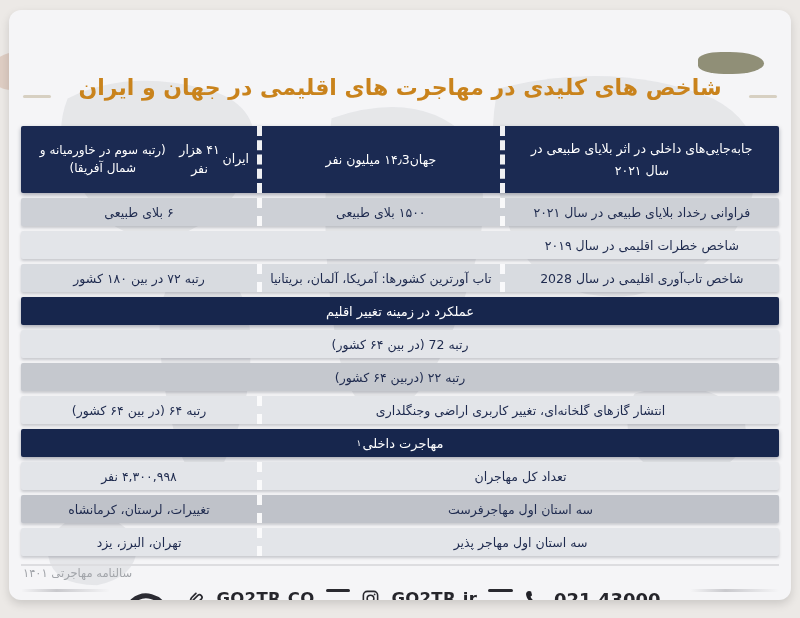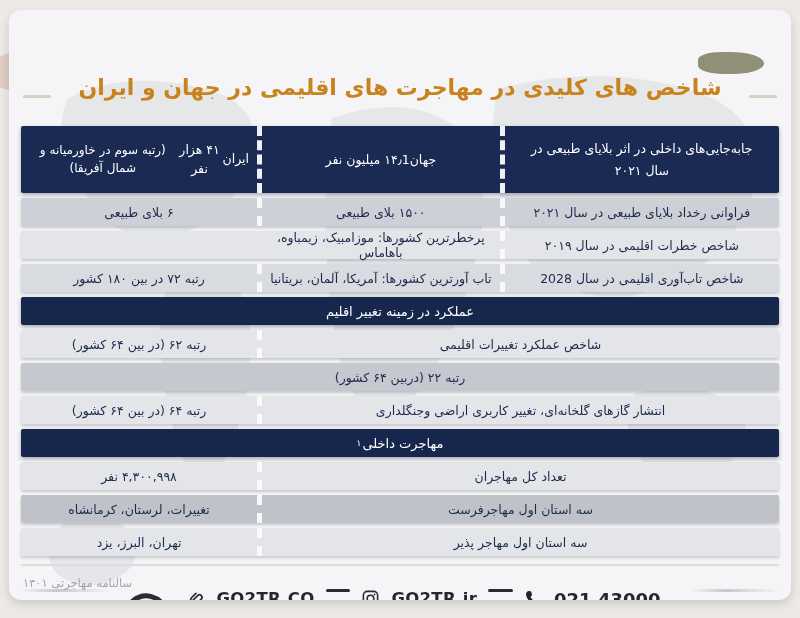--- a/index.html
+++ b/index.html
@@ -74,21 +74,21 @@
 
   .bg-a { background:#cdd0d6; }
   .bg-b { background:#e3e5e9; }
   .bg-c { background:#d8dbe0; }
   .bg-d { background:#c5c8ce; }
   .bg-e { background:#bfc2c9; }
 
   
   .footer { position:relative; margin-top:8px; border-top:2px solid #dddde0; }
   .source {
-    position:absolute; left:2px; top:10px;
+    position:absolute; left:2px; top:0;
     color:#a2a5aa; font-size:11.5px; direction:rtl;
   }
   .contact-row {
     margin-top:23px;
     display:flex; justify-content:center; gap:11px;
     color:#26262c;
   }
   .endline { width:108px; height:3px; border-radius:2px;
     background:linear-gradient(90deg, rgba(200,200,204,0), #c9c9cd 40%, rgba(200,200,204,0)); }
   .brand-text { font-weight:700; font-size:16.5px; letter-spacing:.3px; }
@@ -124,21 +124,21 @@
     </div>
 
     <div class="tbl">
 
       <div class="row hdr">
         <div class="cell c-ind">
           <span style="max-width:230px;">جابه‌جایی‌های داخلی در اثر بلایای طبیعی در سال ۲۰۲۱</span>
         </div>
         <div class="cell c-wld">
           <span>جهان</span>
-          <span>۱۴٫1 میلیون نفر</span>
+          <span>۱۴٫3 میلیون نفر</span>
         </div>
         <div class="cell c-irn" style="line-height:1.45;">
           <span>ایران</span>
           <span>۴۱ هزار نفر</span>
           <span class="hdr-note">(رتبه سوم در خاورمیانه و شمال آفریقا)</span>
         </div>
       </div>
 
       <div class="row r bg-a">
         <div class="cell c-ind">
@@ -148,46 +148,40 @@
             <span>۱۵۰۰ بلای طبیعی</span>
           </div>
         <div class="cell c-irn">
             <span>۶ بلای طبیعی</span>
           </div>
       </div>
       <div class="row r bg-b">
         <div class="cell c-ind">
             <span>شاخص خطرات اقلیمی در سال ۲۰۱۹</span>
           </div>
-        <div class="cell c-wld">
-            <span>پرخطرترین کشورها: موزامبیک، زیمباوه، باهاماس</span>
-          </div>
       </div>
       <div class="row r bg-c">
         <div class="cell c-ind">
             <span>شاخص تاب‌آوری اقلیمی در سال 2028</span>
           </div>
         <div class="cell c-wld">
             <span>تاب آورترین کشورها: آمریکا، آلمان، بریتانیا</span>
           </div>
         <div class="cell c-irn">
             <span>رتبه ۷۲ در بین ۱۸۰ کشور</span>
           </div>
       </div>
 
       <div class="sec">
         <span>عملکرد در زمینه تغییر اقلیم</span>
       </div>
 
       <div class="row r bg-b">
-        <div class="cell c-wide">
-            <span>شاخص عملکرد تغییرات اقلیمی</span>
-          </div>
-        <div class="cell c-irn">
-            <span>رتبه ۶۲ (در بین ۶۴ کشور)</span>
+        <div class="cell c-irn">
+            <span>رتبه 72 (در بین ۶۴ کشور)</span>
           </div>
       </div>
       <div class="row r bg-d">
         <div class="cell c-irn">
             <span>رتبه ۲۲ (دربین ۶۴ کشور)</span>
           </div>
       </div>
       <div class="row r bg-b">
         <div class="cell c-wide">
             <span>انتشار گازهای گلخانه‌ای، تغییر کاربری اراضی وجنگلداری</span>

